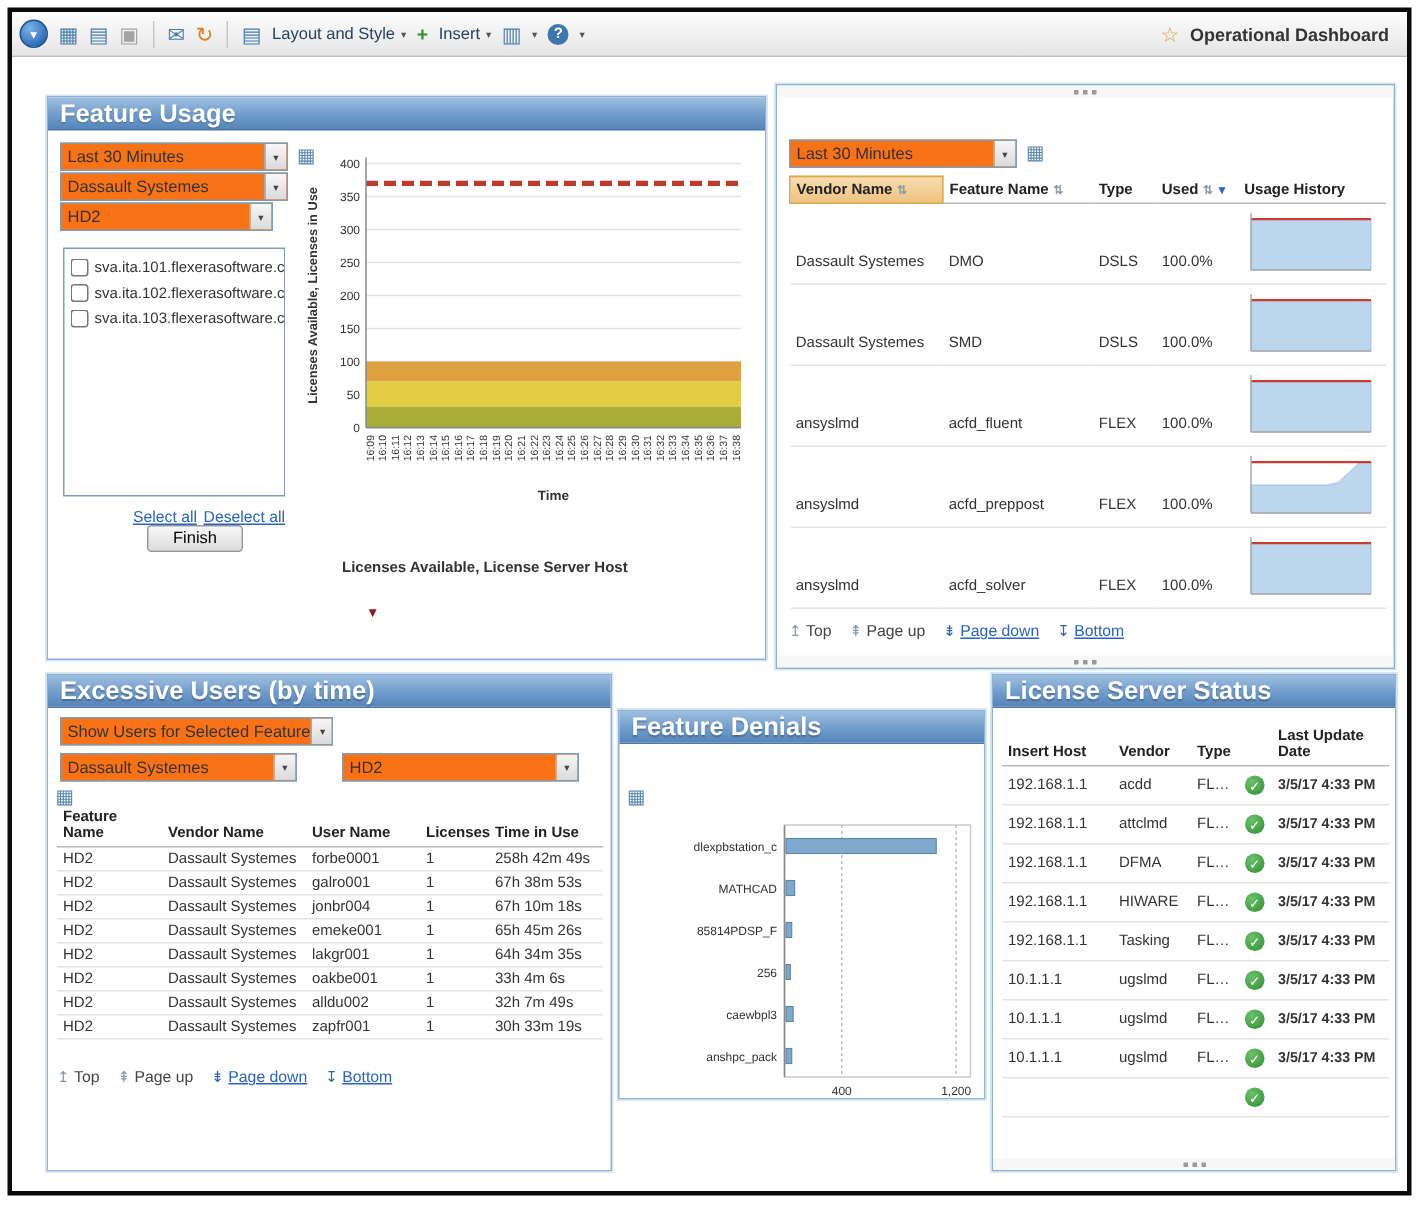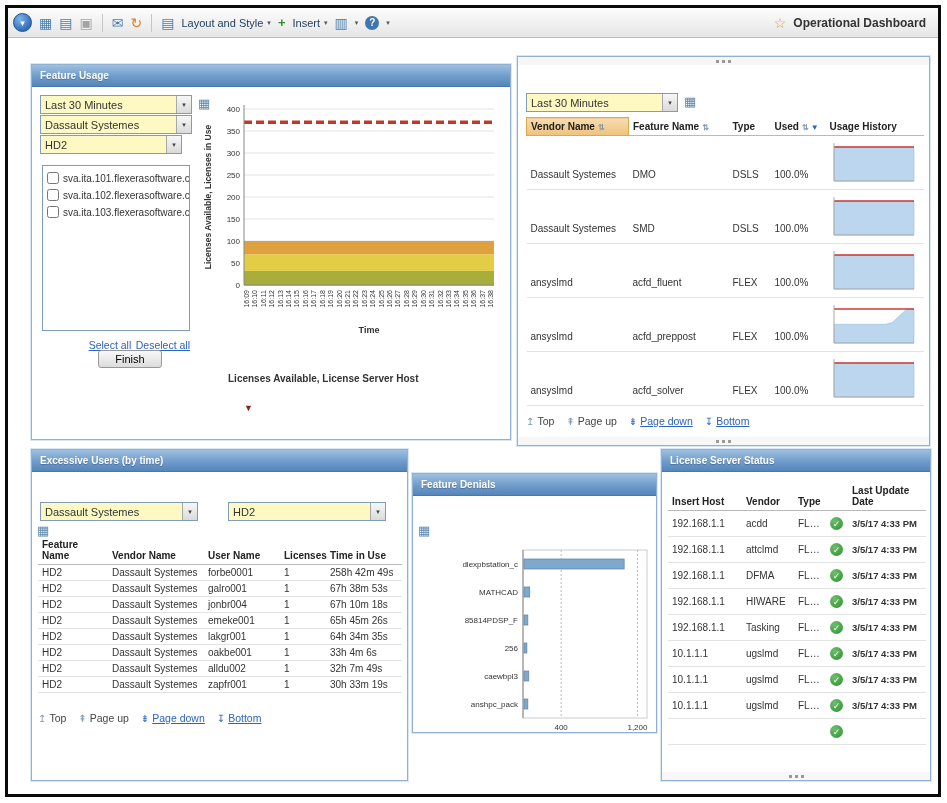--- a/index.html
+++ b/index.html
@@ -23,30 +23,30 @@
   .tb-menu{display:inline-flex;align-items:center;gap:4px;font-size:11px;color:#23425f;cursor:pointer;white-space:nowrap;}
   .caret{font-size:7px;color:#555;}
   .help-circle{width:14px;height:14px;border-radius:50%;background:#3f76b0;color:#fff;font-size:10px;
     font-weight:bold;display:inline-flex;align-items:center;justify-content:center;cursor:pointer;}
   .star{color:#d9a33c;font-size:14px;}
   .tb-title{font-size:12px;font-weight:bold;color:#333;}
 
   
   .canvas{position:absolute;left:0;top:30px;right:0;bottom:0;}
   .panel{position:absolute;background:#fff;border:1px solid #8fb2d4;outline:1px solid #d9e7f4;}
-  .panel-header{height:22px;line-height:22px;padding:0 8px;color:#fff;font-weight:bold;font-size:10px;
+  .panel-header{height:22px;line-height:22px;padding:0 8px;color:#fff;font-weight:bold;font-size:17px;
     background:linear-gradient(#9fc0e0,#6f9ccb 55%,#5585ba);border-bottom:1px solid #4a77a8;
     text-shadow:0 1px 1px rgba(0,0,0,.25);}
   .panel-body{position:absolute;left:0;right:0;bottom:0;overflow:hidden;}
   .splitter{height:8px;display:flex;align-items:center;justify-content:center;gap:3px;background:#f7f7f7;cursor:row-resize;}
   .splitter .dot{width:3px;height:3px;background:#9a9a9a;display:inline-block;}
 
   
   .select{position:absolute;display:flex;align-items:center;justify-content:space-between;height:19px;
-    background:#fef9c3;border:1px solid #7f9db9;font-size:11px;padding-left:4px;cursor:pointer;white-space:nowrap;overflow:hidden;}
+    background:#f97316;border:1px solid #7f9db9;font-size:11px;padding-left:4px;cursor:pointer;white-space:nowrap;overflow:hidden;}
   .sel-btn{width:15px;align-self:stretch;flex:0 0 15px;background:linear-gradient(#f7f7f7,#dadada);
     border-left:1px solid #a8a8a8;display:flex;align-items:center;justify-content:center;font-size:7px;color:#444;}
   .mini-icon{position:absolute;font-size:13px;color:#5b87ae;cursor:pointer;line-height:1;}
   .btn{display:inline-block;background:linear-gradient(#f8f8f8,#dcdcdc);border:1px solid #979797;border-radius:3px;
     font-size:11px;padding:2px 16px;cursor:pointer;font-family:"Liberation Sans",sans-serif;}
   a.lnk{color:#2a63c0;text-decoration:underline;cursor:pointer;font-size:10.5px;}
 
   
   .listbox{position:absolute;border:1px solid #7f9db9;background:#fff;overflow:auto;padding:4px 2px;}
   .chk-item{display:flex;align-items:center;gap:4px;font-size:10px;margin:2px 2px 5px 2px;cursor:pointer;color:#333;}
@@ -354,20 +354,26 @@
             <span class="dot"></span>
             <span class="dot"></span>
             <span class="dot"></span>
           </div>
       </div>
     </section>
 
     <section class="panel" id="p-users" style="left:23px;top:411px;width:377px;height:332px;">
       <div class="panel-header">Excessive Users (by time)</div>
       <div class="panel-body" style="top:22px;">
+        <div class="select" style="left:8px;top:6px;width:182px;">
+          <span>Show Users for Selected Feature</span>
+          <span class="sel-btn">
+              <span>▾</span>
+            </span>
+        </div>
         <div class="select" style="left:8px;top:30px;width:158px;">
           <span>Dassault Systemes</span>
           <span class="sel-btn">
               <span>▾</span>
             </span>
         </div>
         <div class="select" style="left:196px;top:30px;width:158px;">
           <span>HD2</span>
           <span class="sel-btn">
               <span>▾</span>

